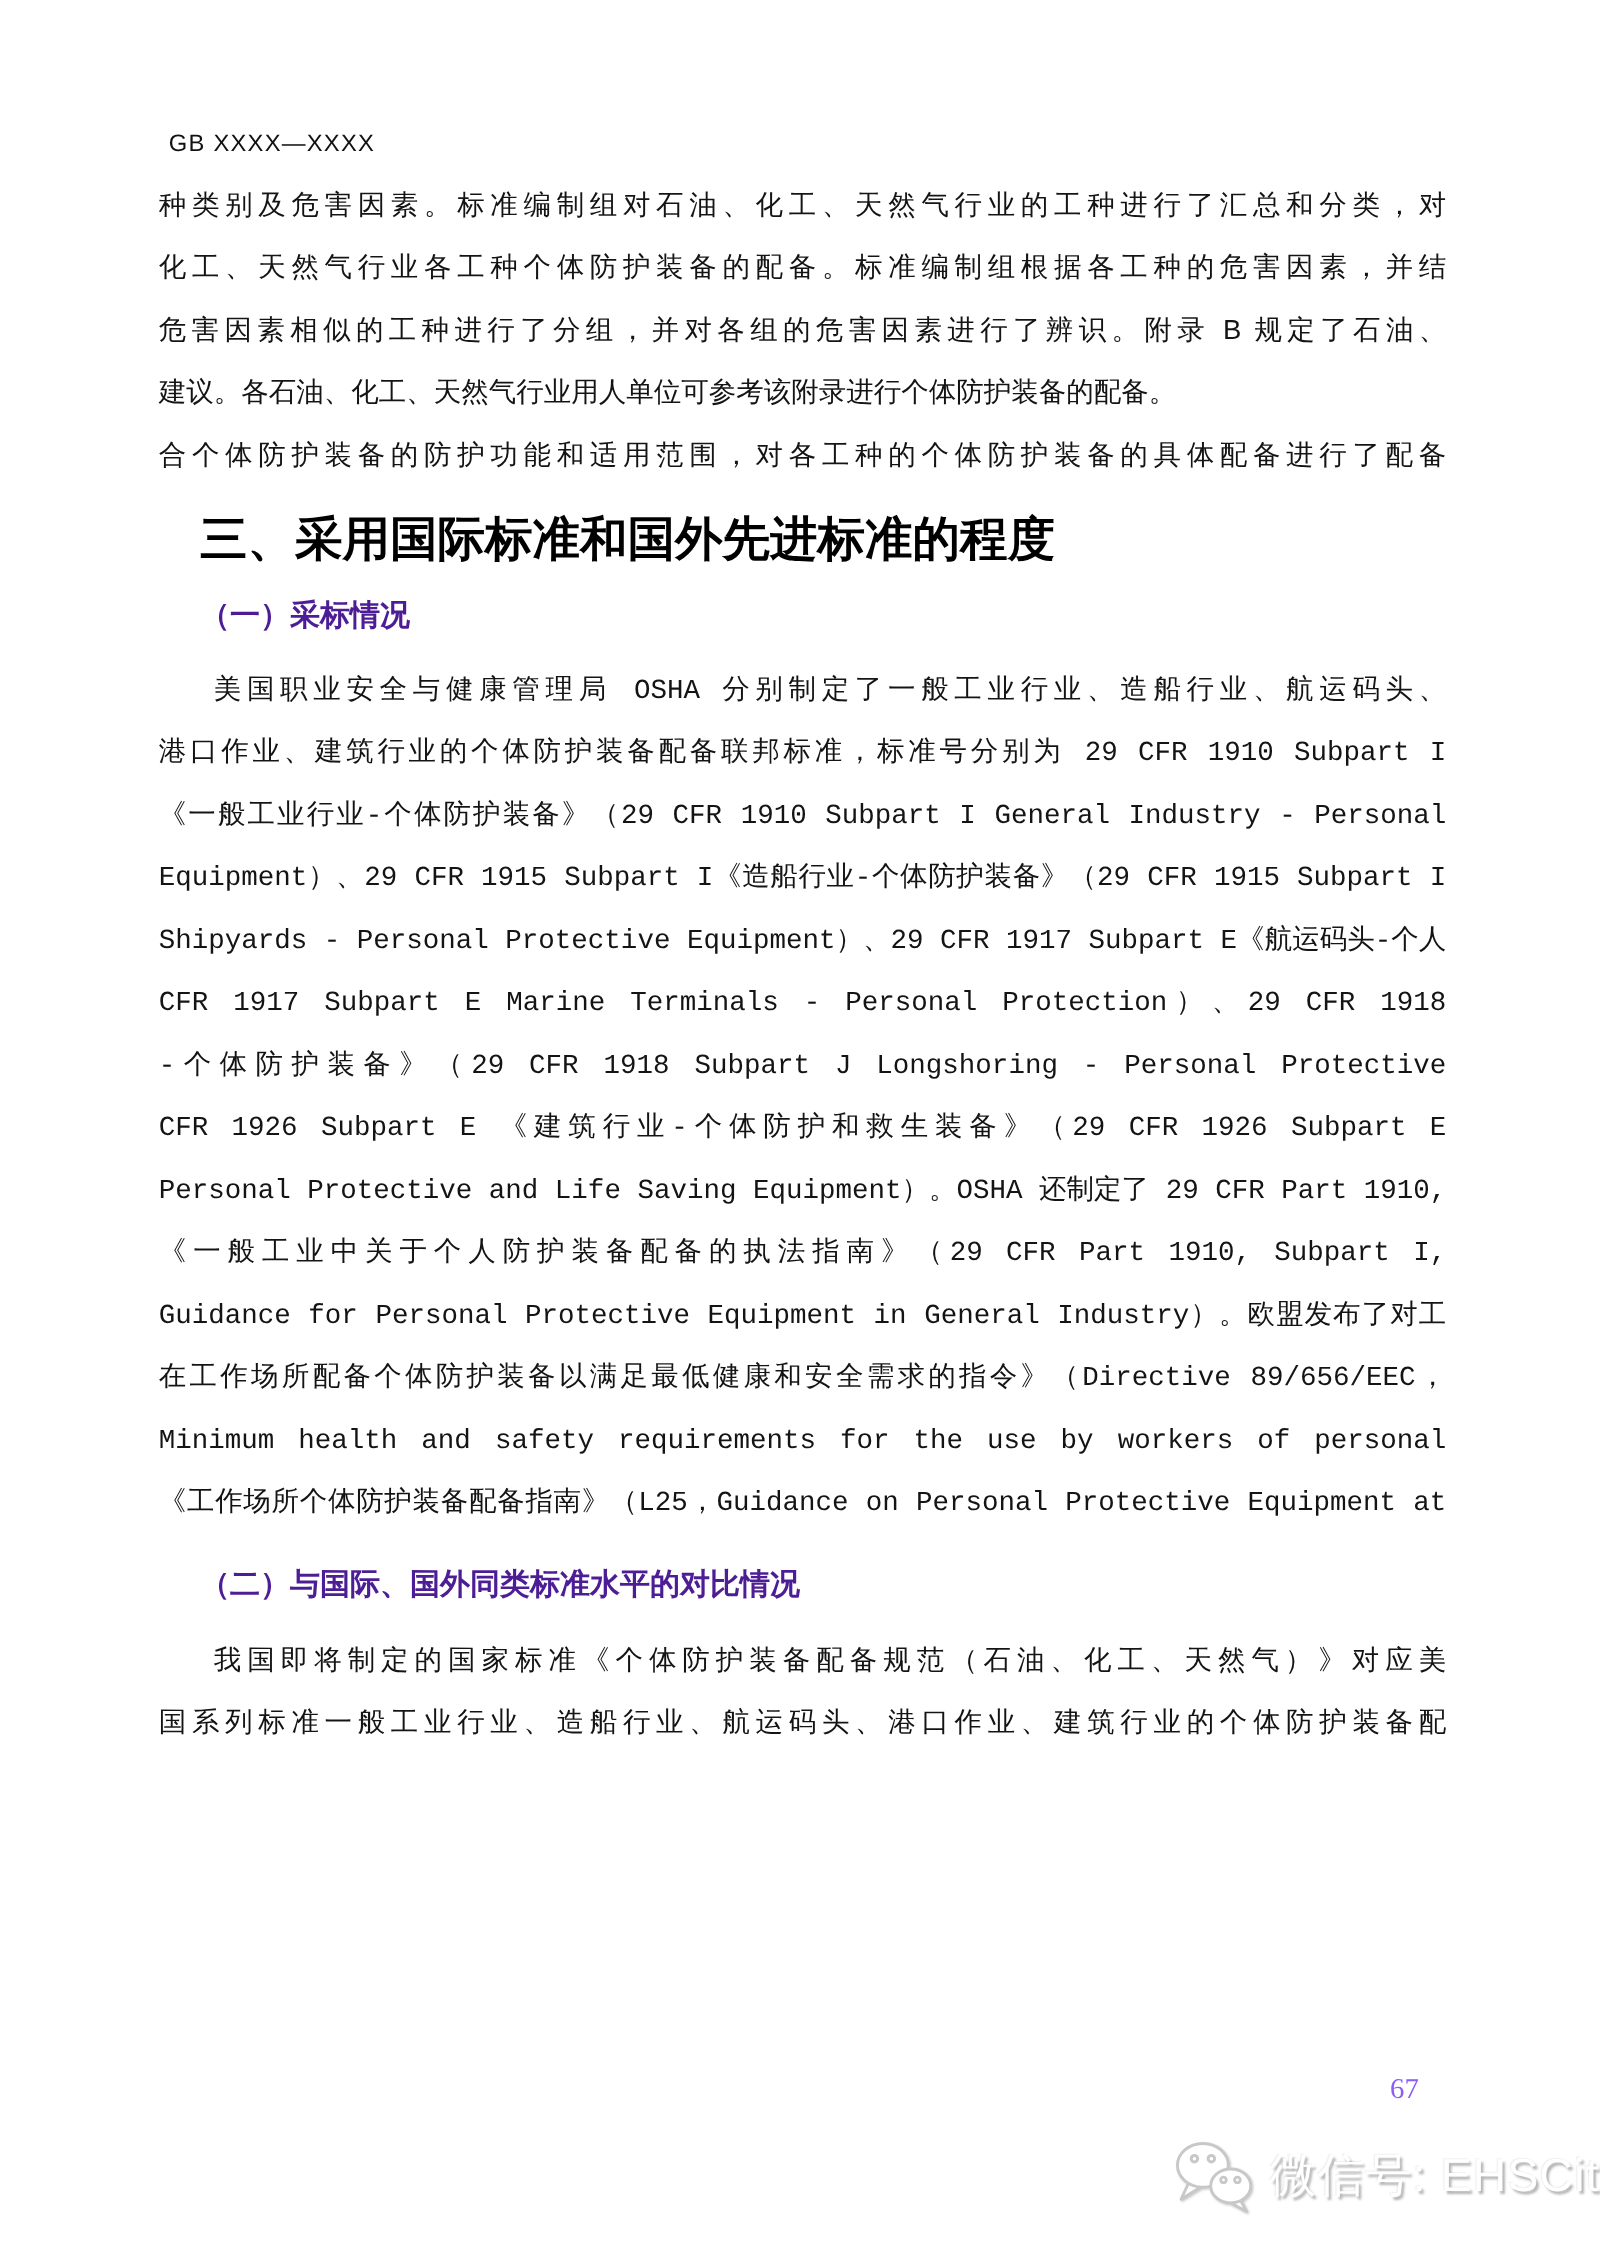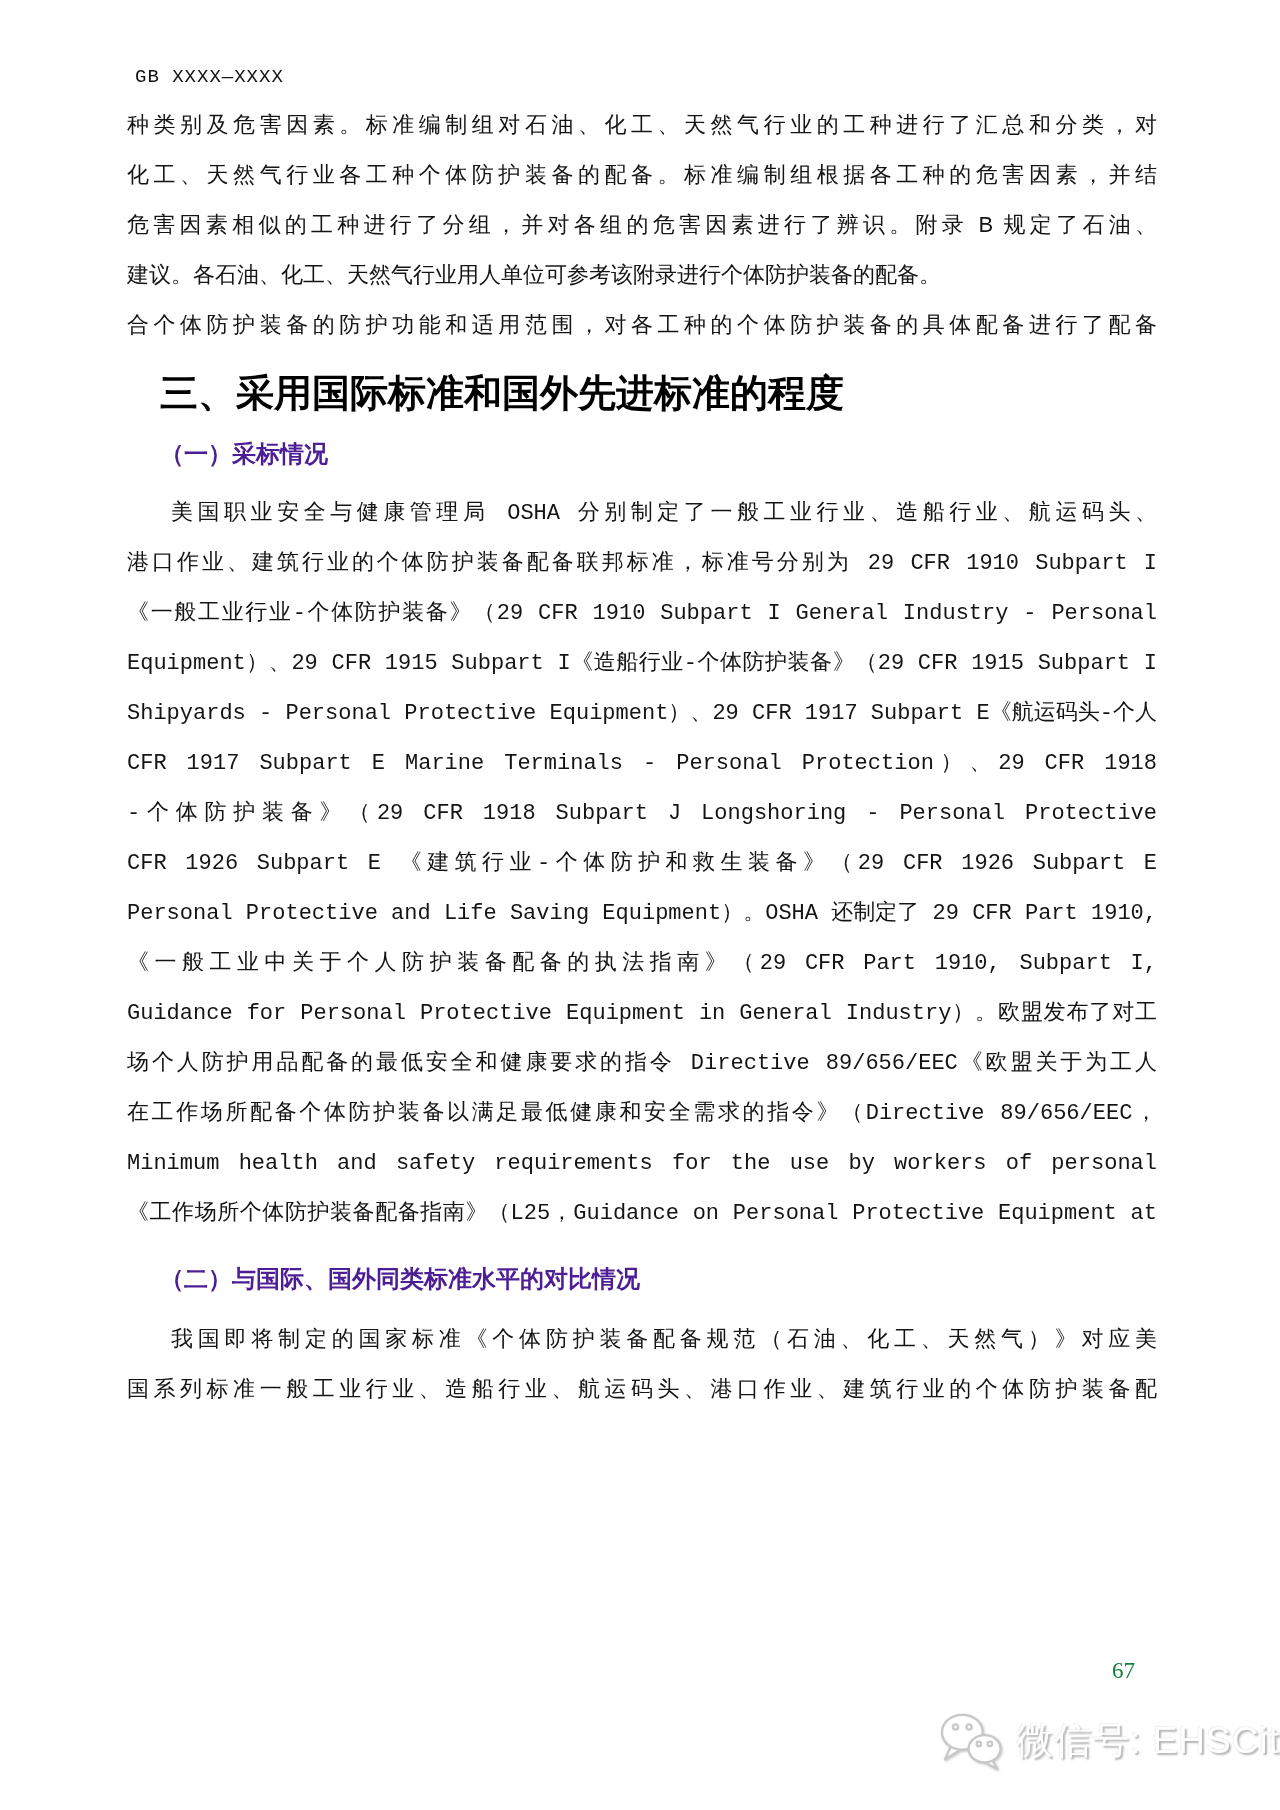--- a/index.html
+++ b/index.html
@@ -16,26 +16,26 @@
     font-family: "Liberation Sans", sans-serif;
     color: #141414;
   }
   .content {
     position: absolute;
     left: 127px;
     right: 123px;
     top: 0;
   }
   .gb-header {
-    margin-top: 65px;
+    margin-top: 104px;
     margin-left: 8px;
     font-size: 19px;
     line-height: 24px;
     letter-spacing: 1px;
-    font-family: Liberation Mono, monospace;
+    font-family: Liberation Sans, sans-serif;
     color: #111;
   }
   .para {
     font-size: 22px;
   }
   .para1 { margin-top: 11px; }
   .para2 { margin-top: 15px; font-family: Liberation Mono, monospace; }
   .para3 { margin-top: 15px; }
   .line {
     line-height: 50px;
@@ -63,21 +63,21 @@
     color: #4c1d95;
   }
   .h2a { margin-top: 18px; }
   .h2b { margin-top: 20px; }
   .page-number {
     position: absolute;
     left: 1112px;
     top: 1658px;
     font-family: "Liberation Serif", serif;
     font-size: 23px;
-    color: #15803d;
+    color: #8b5cf6;
   }
   .watermark {
     position: absolute;
     left: 938px;
     top: 1710px;
     display: flex;
     align-items: center;
     gap: 10px;
   }
   .watermark-text {
@@ -118,21 +118,20 @@
       <div class="line">港口作业、建筑行业的个体防护装备配备联邦标准，标准号分别为 29 CFR 1910 Subpart I</div>
       <div class="line">《一般工业行业-个体防护装备》（29 CFR 1910 Subpart I General Industry - Personal Protective</div>
       <div class="line">Equipment）、29 CFR 1915 Subpart I《造船行业-个体防护装备》（29 CFR 1915 Subpart I</div>
       <div class="line">Shipyards - Personal Protective Equipment）、29 CFR 1917 Subpart E《航运码头-个人防护》（29</div>
       <div class="line">CFR 1917 Subpart E Marine Terminals - Personal Protection）、29 CFR 1918 Subpart J《港口作业</div>
       <div class="line">-个体防护装备》（29 CFR 1918 Subpart J Longshoring - Personal Protective Equipment）和 29</div>
       <div class="line">CFR 1926 Subpart E 《建筑行业-个体防护和救生装备》（29 CFR 1926 Subpart E Construction -</div>
       <div class="line">Personal Protective and Life Saving Equipment）。OSHA 还制定了 29 CFR Part 1910, Subpart I</div>
       <div class="line">《一般工业中关于个人防护装备配备的执法指南》（29 CFR Part 1910, Subpart I, Enforcement</div>
       <div class="line">Guidance for Personal Protective Equipment in General Industry）。欧盟发布了对工人在工作现</div>
-      <div class="line">场个人防护用品配备的最低安全和健康要求的指令 Directive 89/656/EEC《欧盟关于为工人</div>
       <div class="line">在工作场所配备个体防护装备以满足最低健康和安全需求的指令》（Directive 89/656/EEC，</div>
       <div class="line">Minimum health and safety requirements for the use by workers of personal protective</div>
       <div class="line">《工作场所个体防护装备配备指南》（L25，Guidance on Personal Protective Equipment at</div>
     </div>
 
     <div class="h2 h2b">（二）与国际、国外同类标准水平的对比情况</div>
 
     <div class="para para3">
       <div class="line first">我国即将制定的国家标准《个体防护装备配备规范（石油、化工、天然气）》对应美</div>
       <div class="line">国系列标准一般工业行业、造船行业、航运码头、港口作业、建筑行业的个体防护装备配</div>

